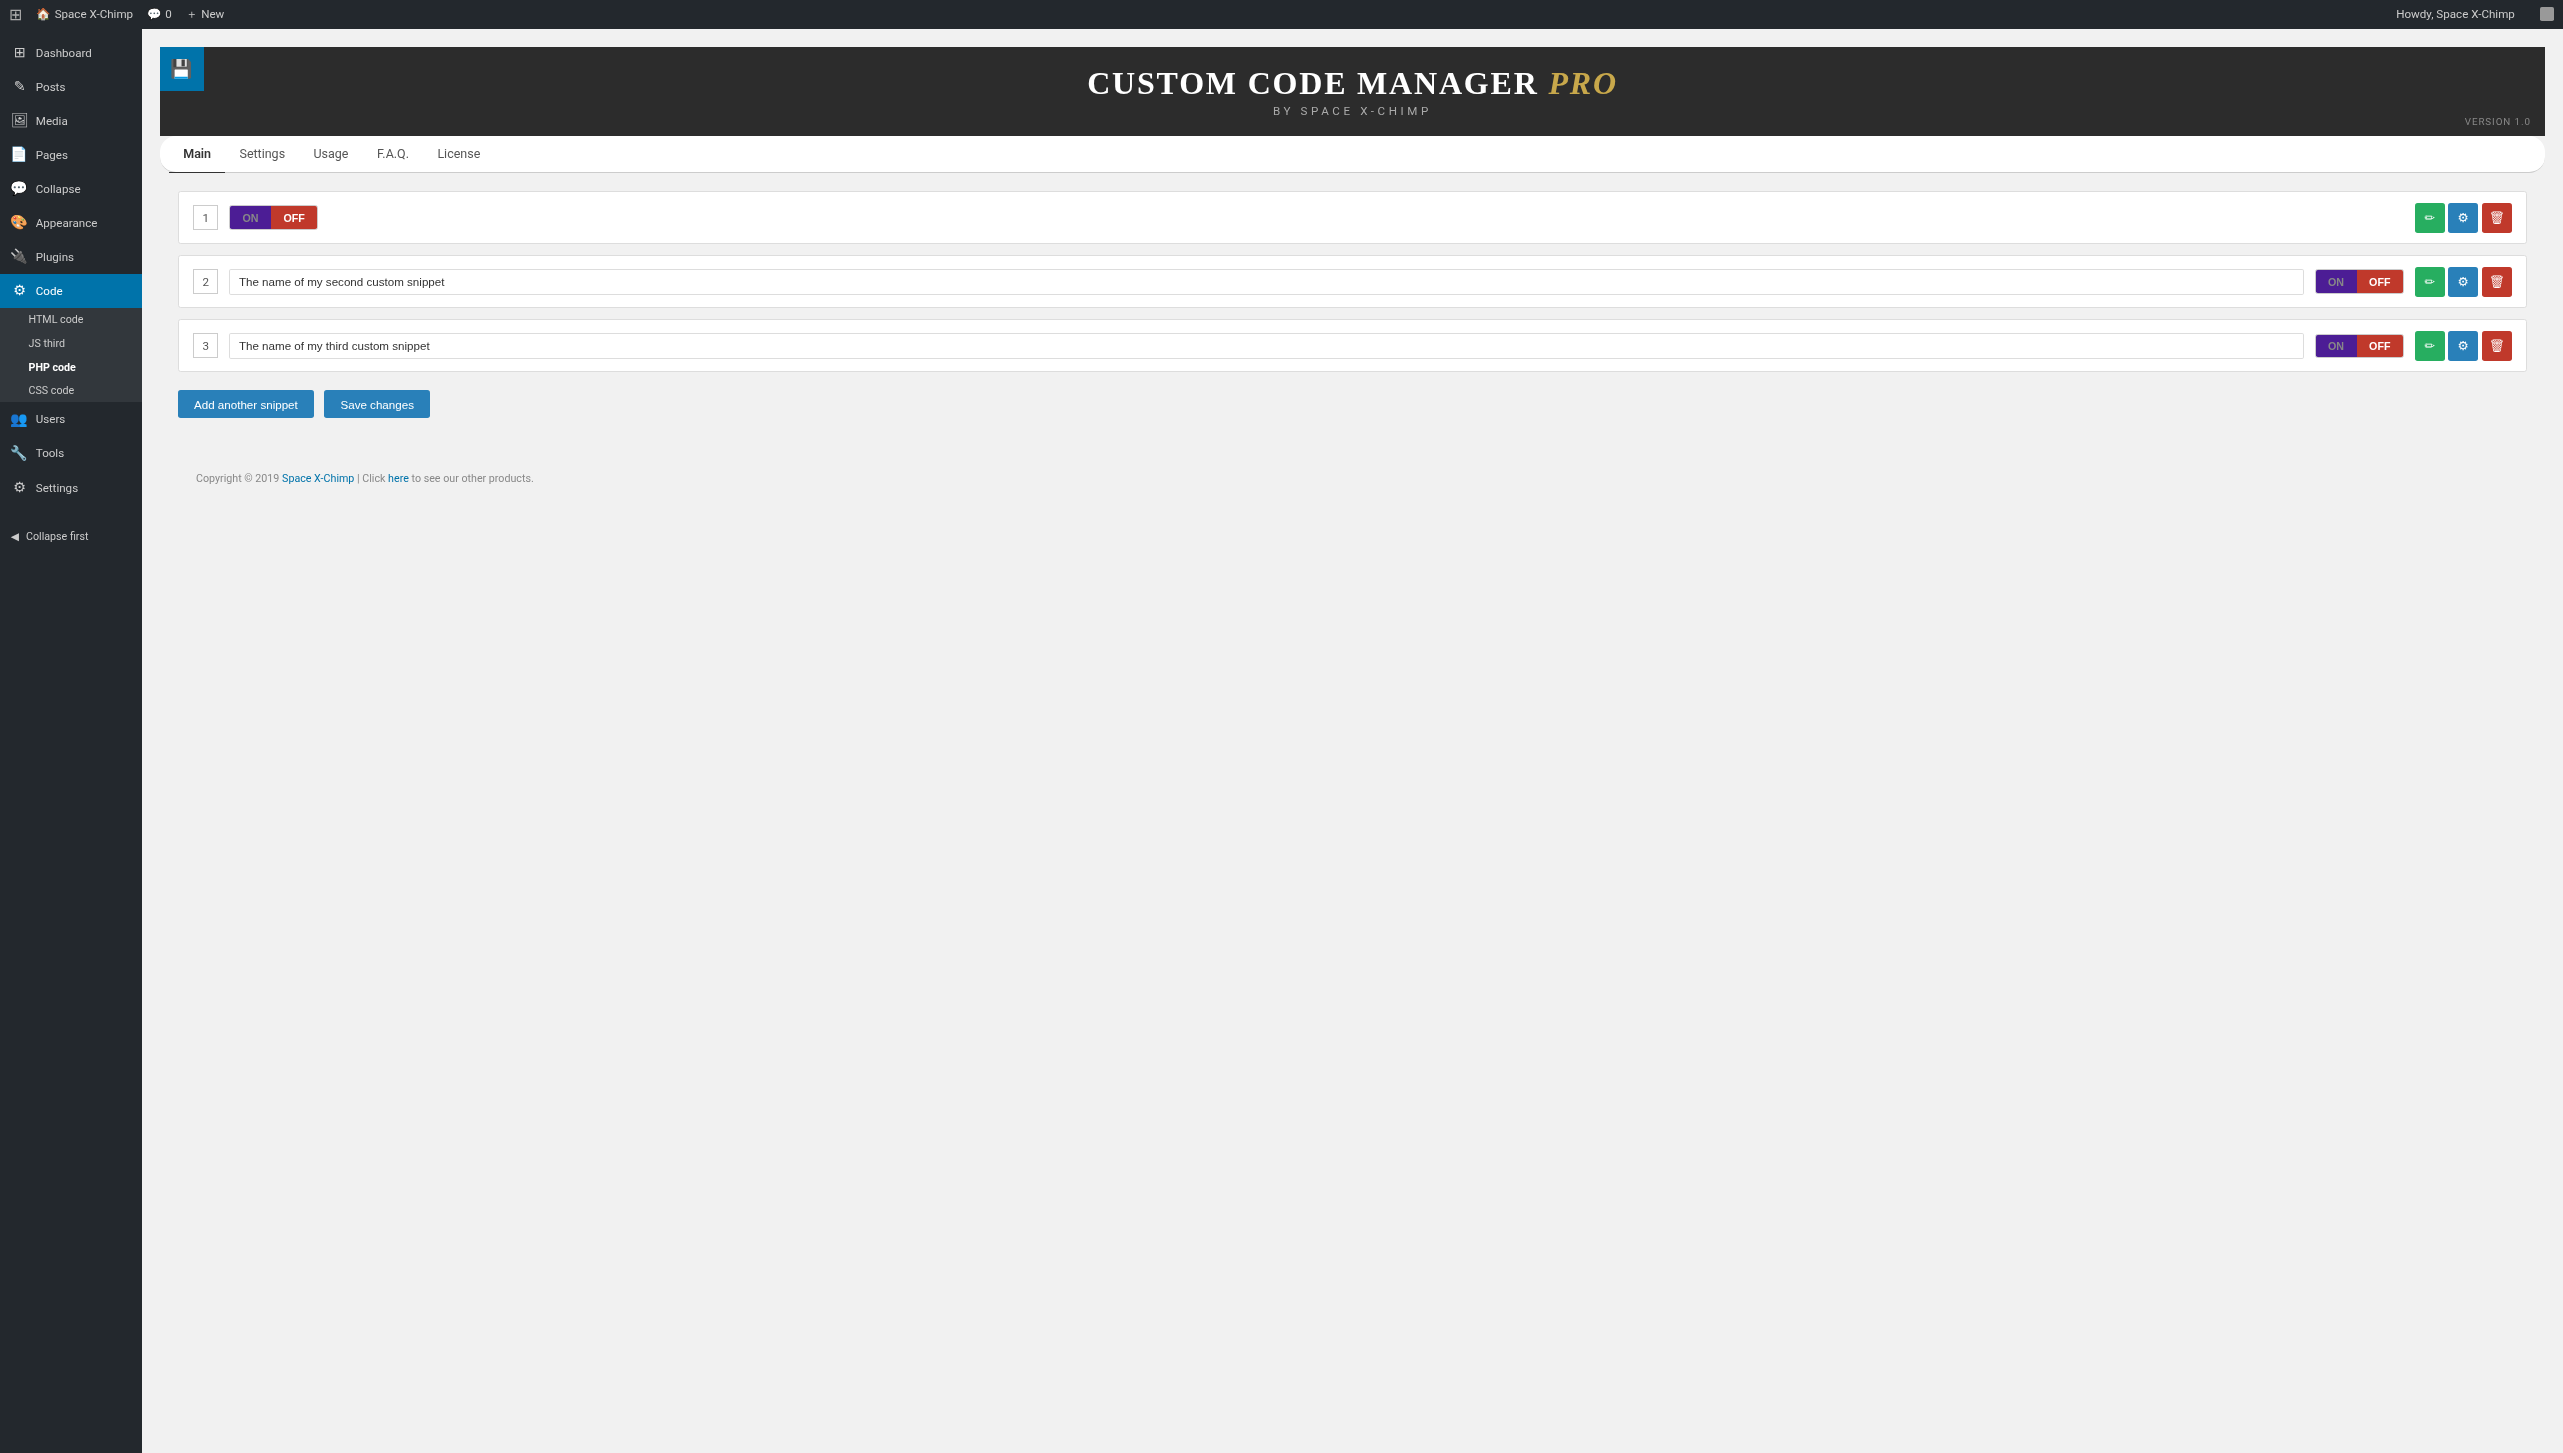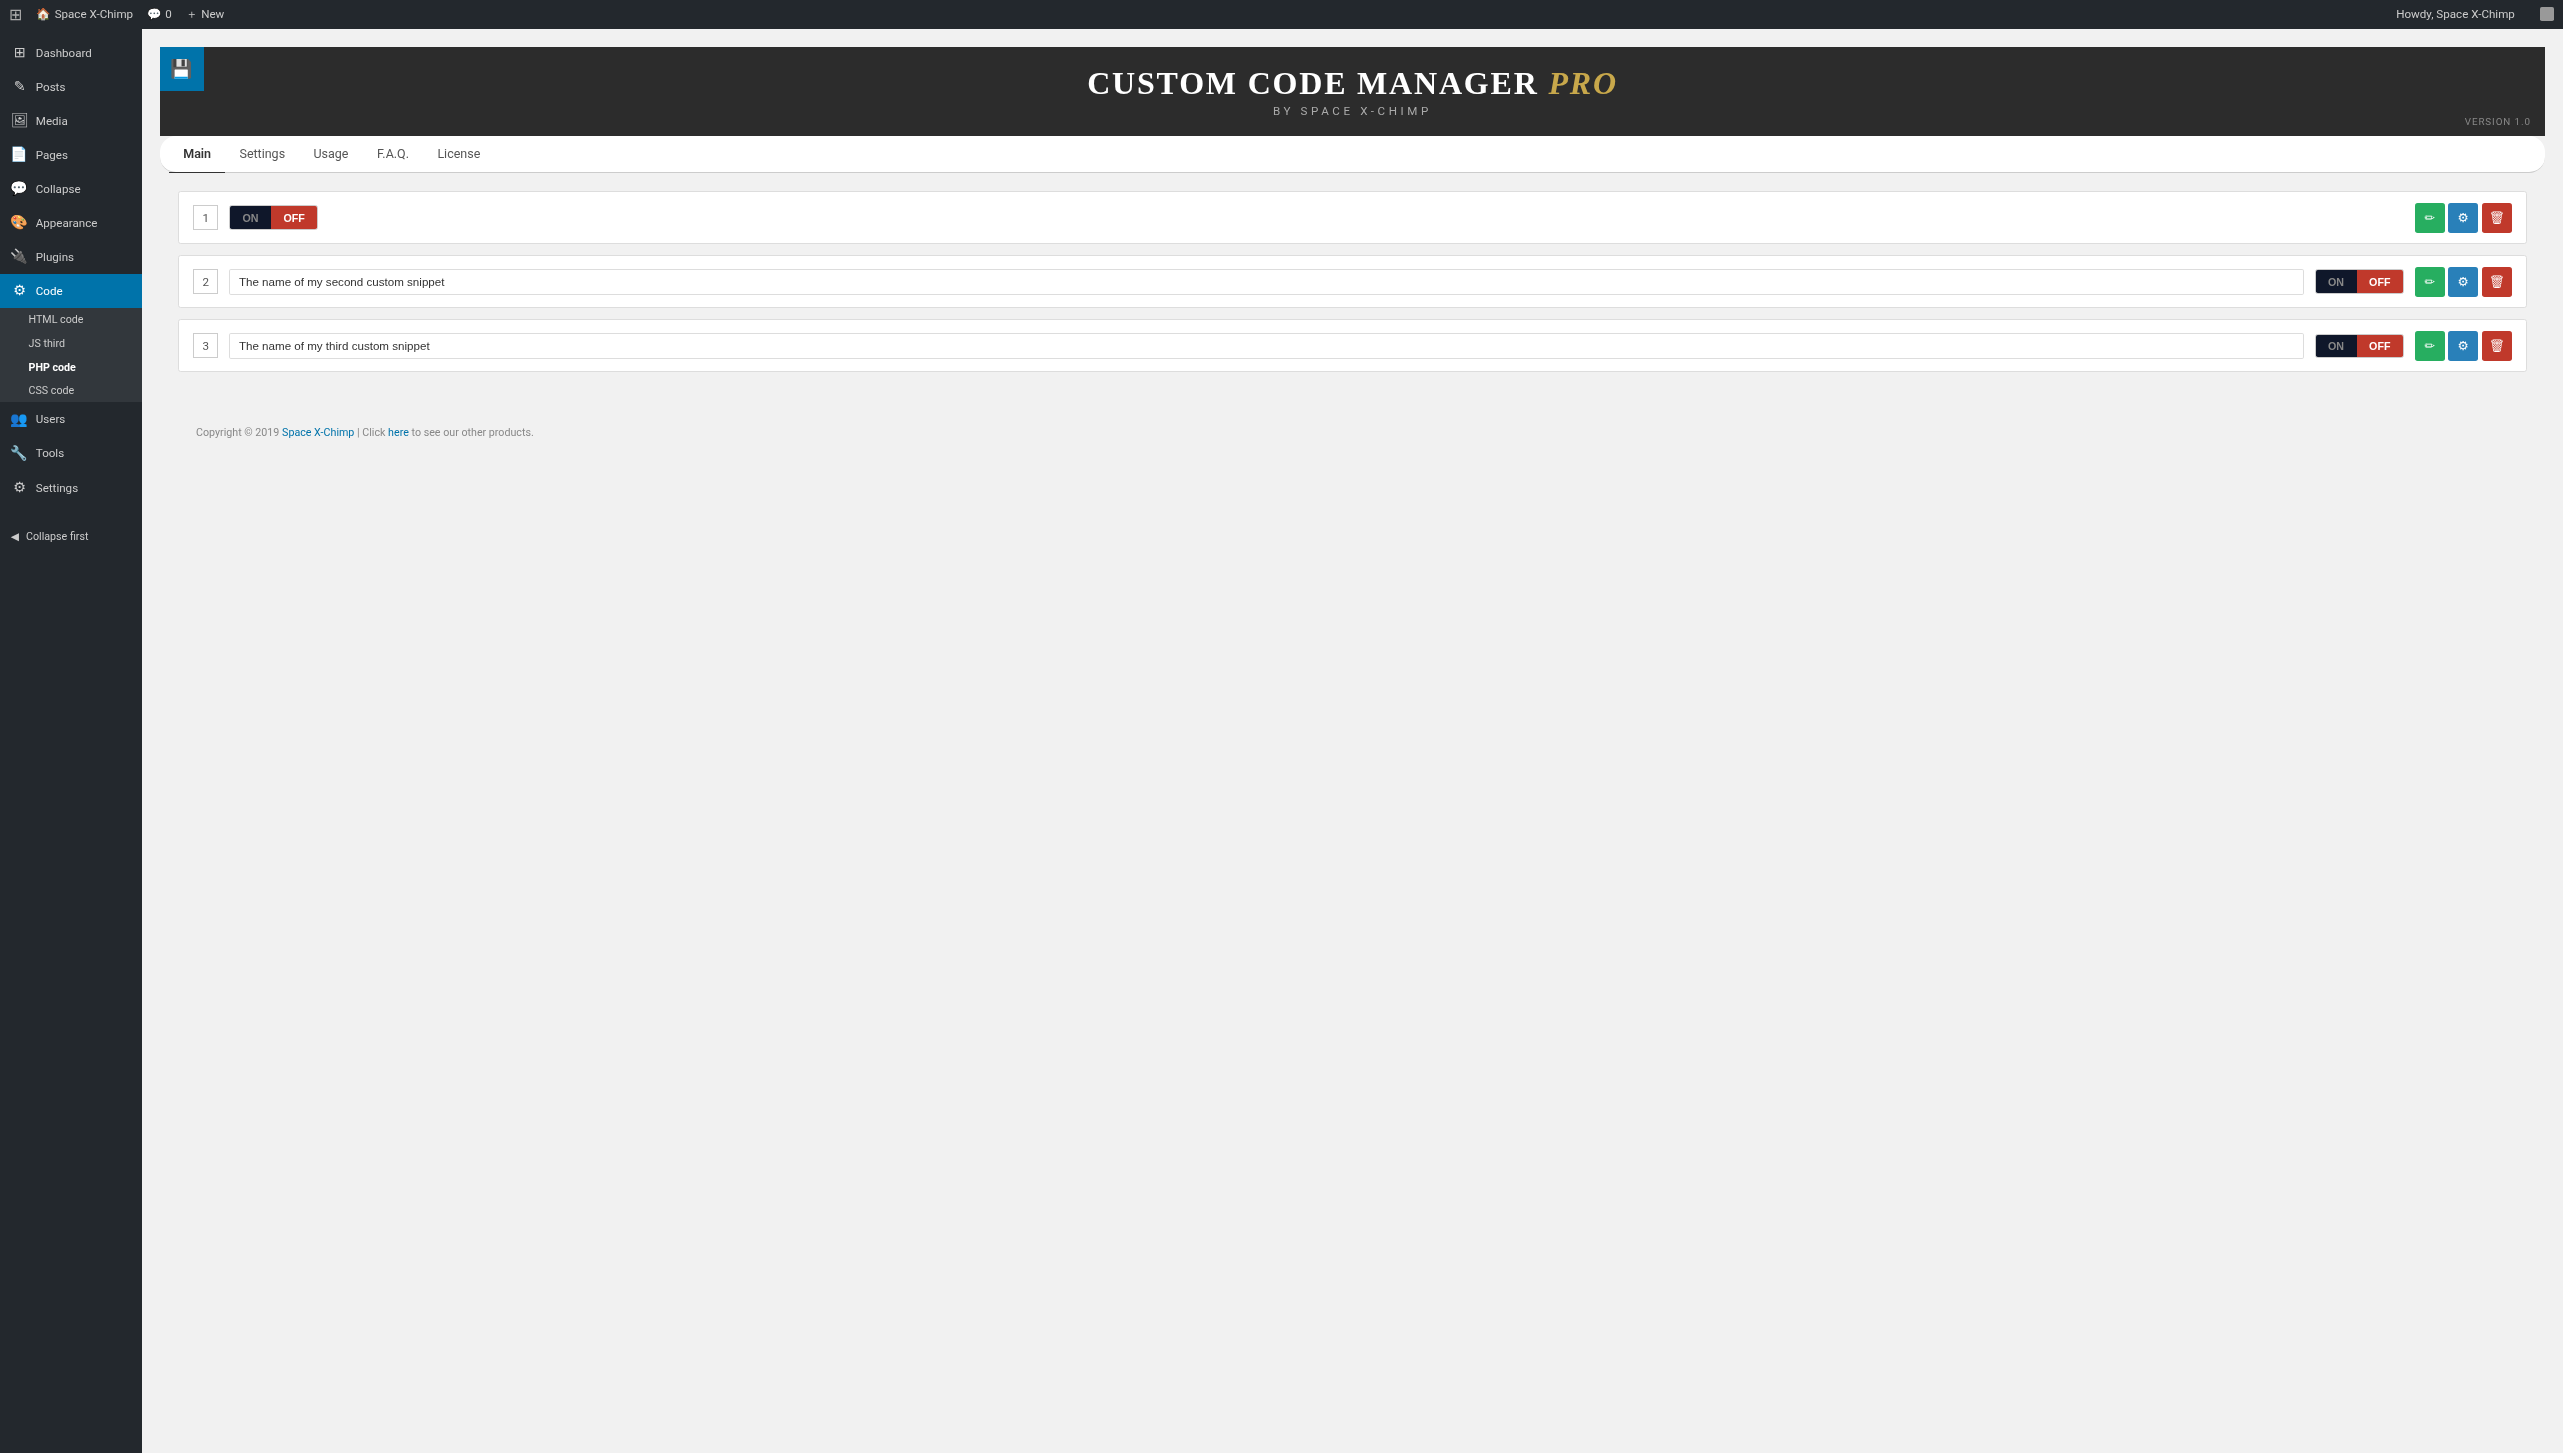--- a/index.html
+++ b/index.html
@@ -169,21 +169,21 @@
       flex-shrink: 0;
     }
     .toggle-btn {
       padding: 5.3px 12.5px;
       font-size: 10.7px;
       font-weight: bold;
       cursor: pointer;
       border: none;
       outline: none;
     }
-    .toggle-on { background: #0f172a; color: #888; }
+    .toggle-on { background: #4c1d95; color: #888; }
     .toggle-off { background: #c0392b; color: #fff; }
 
     .snippet-actions {
       display: flex;
       gap: 3.6px;
       margin-left: auto;
     }
     .action-btn {
       width: 30px; height: 30px;
       border: none;
@@ -378,20 +378,24 @@
           <button class="toggle-btn toggle-on">ON</button>
           <button class="toggle-btn toggle-off">OFF</button>
         </div>
         <div class="snippet-actions">
           <button class="action-btn edit" title="Edit">✏</button>
           <button class="action-btn settings" title="Settings">⚙</button>
           <button class="action-btn delete" title="Delete">🗑</button>
         </div>
       </div>
 
+      <div class="action-buttons">
+        <button class="btn btn-add">Add another snippet</button>
+        <button class="btn btn-save">Save changes</button>
+      </div>
 
       <div class="page-footer">
         <span>Copyright © 2019</span>
         <a href="#">Space X-Chimp</a>
         <span> | Click </span>
         <a href="#">here</a>
         <span> to see our other products.</span>
       </div>
 
     </div>

